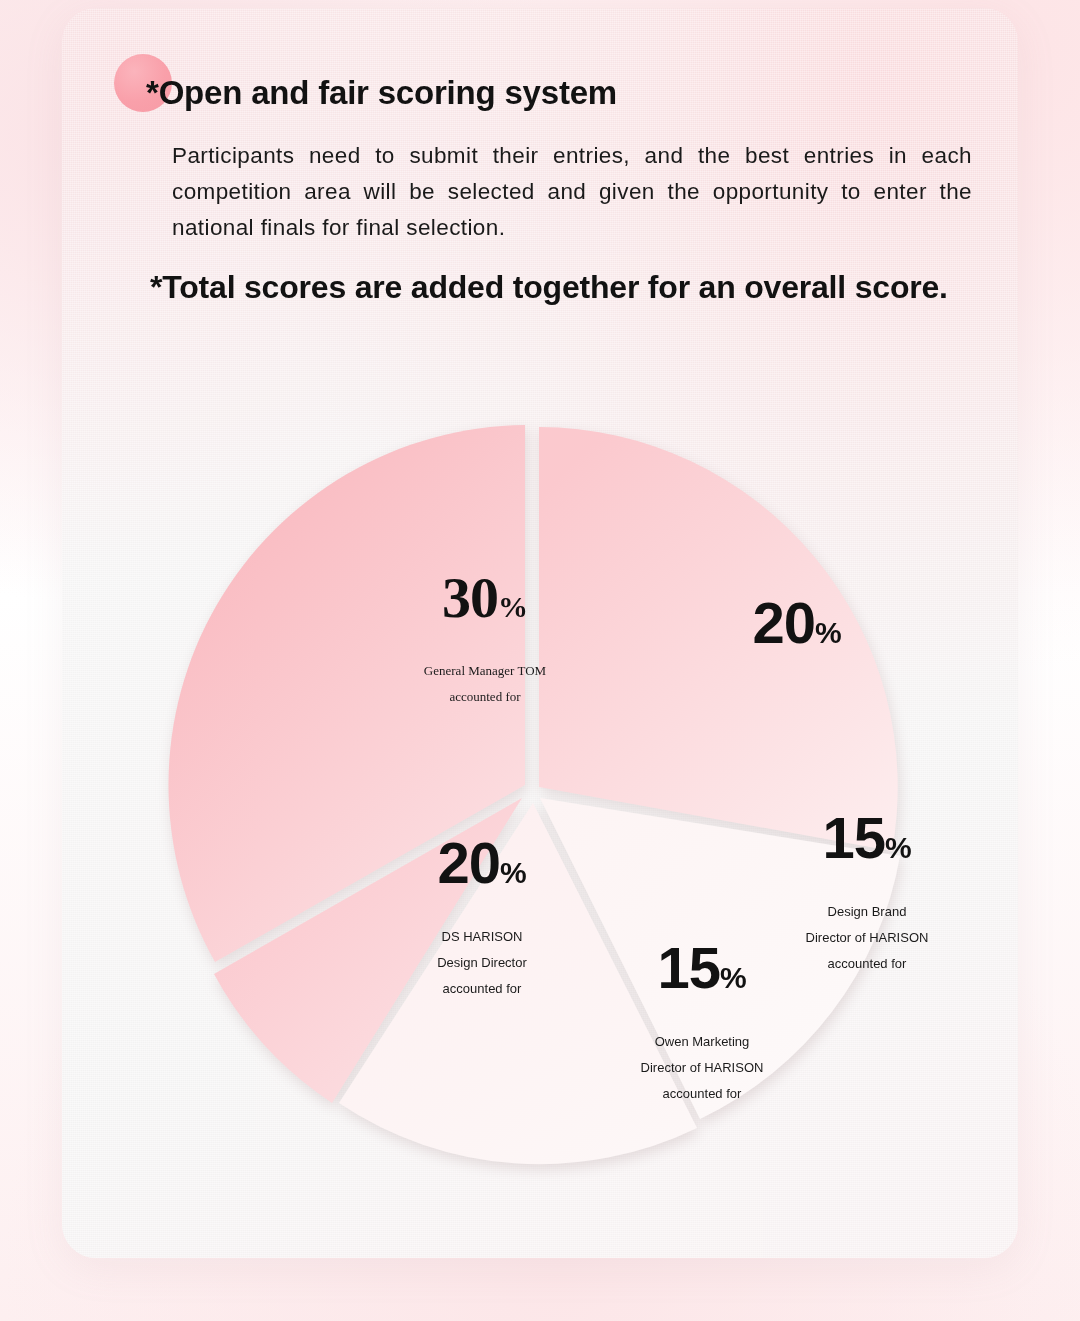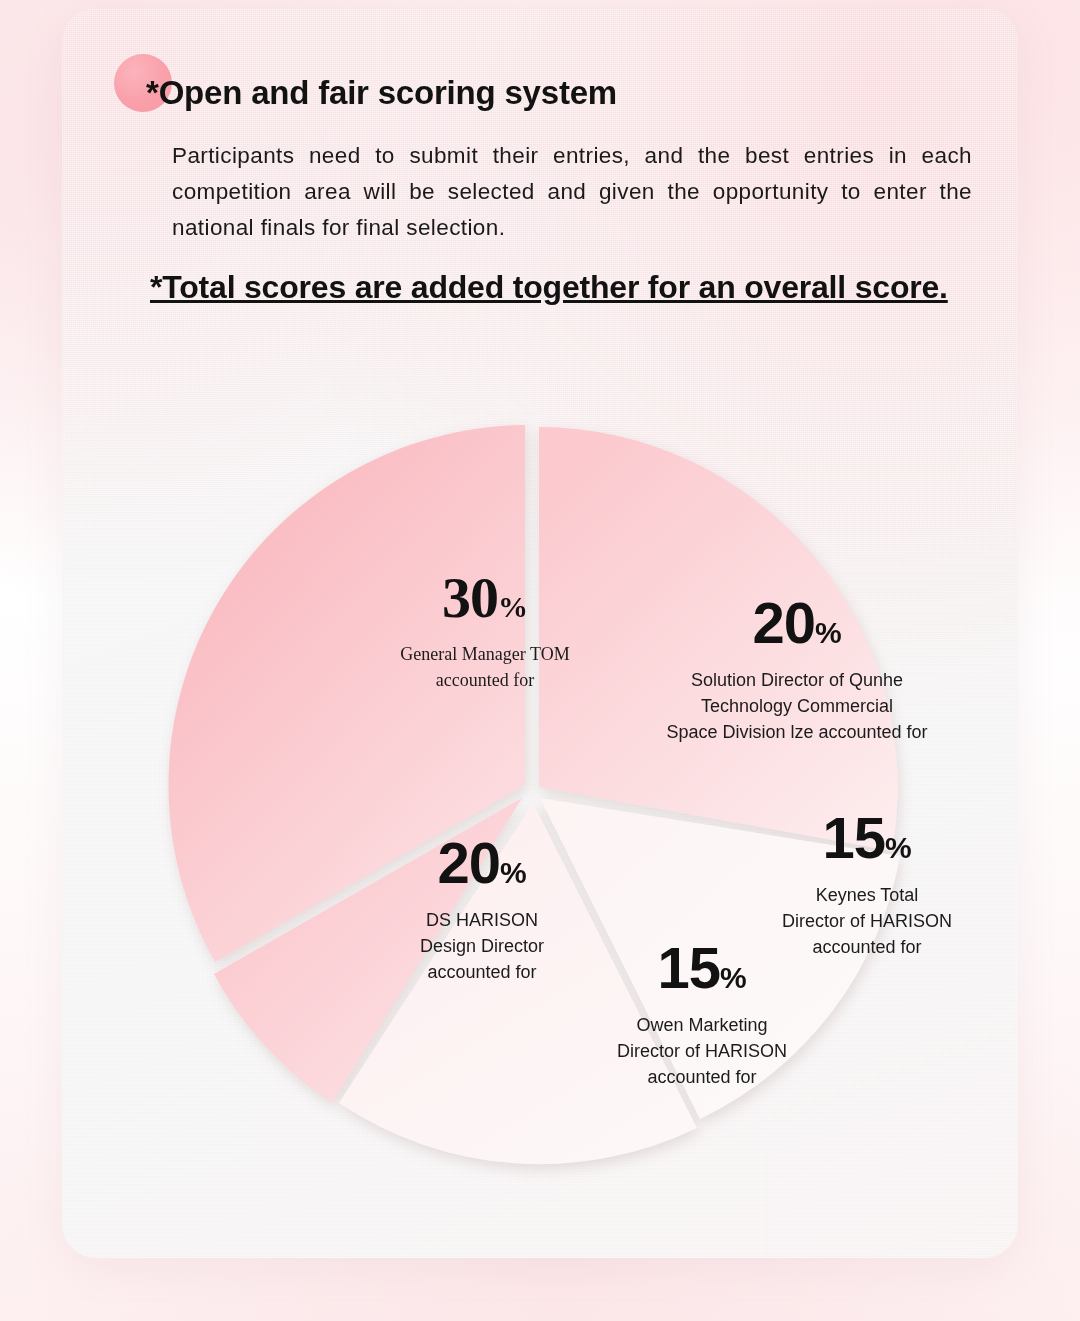--- a/index.html
+++ b/index.html
@@ -96,21 +96,20 @@
   .heading-2 {
     position: absolute;
     left: 88px;
     top: 255px;
     width: 830px;
     font-size: 32px;
     font-weight: bold;
     color: #121212;
     line-height: 48px;
     letter-spacing: -0.2px;
-    text-decoration: underline;
   }
 
   
   .pie-wrap {
     position: absolute;
     left: 90px;
     top: 405px;
     width: 800px;
     height: 760px;
   }
@@ -135,24 +134,24 @@
     font-weight: bold;
     line-height: 60px;
     letter-spacing: -1px;
   }
   .lab .pct .sym {
     font-size: 30px;
     font-weight: bold;
     letter-spacing: 0;
   }
   .lab .desc {
-    font-size: 18px;
+    font-size: 13px;
     line-height: 26px;
     color: #1b1b1b;
-    margin-top: 4px;
+    margin-top: 21px;
     white-space: pre-line;
     text-align: center;
   }
 
   .lab-a { left: 168px; top: 155px; width: 330px; font-family: Liberation Serif, serif; }
   .lab-b { left: 470px; top: 180px; width: 350px; }
   .lab-c { left: 180px; top: 420px; width: 300px; }
   .lab-d { left: 400px; top: 525px; width: 300px; }
   .lab-e { left: 590px; top: 395px; width: 250px; }
 </style>
@@ -222,23 +221,20 @@
             <span>30</span><span class="sym">%</span>
           </div>
           <div class="desc">General Manager TOM
 accounted for</div>
         </div>
 
         <div class="lab lab-b">
           <div class="pct">
             <span>20</span><span class="sym">%</span>
           </div>
-          <div class="desc">Solution Director of Qunhe
-Technology Commercial
-Space Division lze accounted for</div>
         </div>
 
         <div class="lab lab-c">
           <div class="pct">
             <span>20</span><span class="sym">%</span>
           </div>
           <div class="desc">DS HARISON
 Design Director
 accounted for</div>
         </div>
@@ -249,21 +245,21 @@
           </div>
           <div class="desc">Owen Marketing
 Director of HARISON
 accounted for</div>
         </div>
 
         <div class="lab lab-e">
           <div class="pct">
             <span>15</span><span class="sym">%</span>
           </div>
-          <div class="desc">Keynes Total
+          <div class="desc">Design Brand
 Director of HARISON
 accounted for</div>
         </div>
 
       </div>
     </div>
   </div>
 </div>
 
 </body></html>

